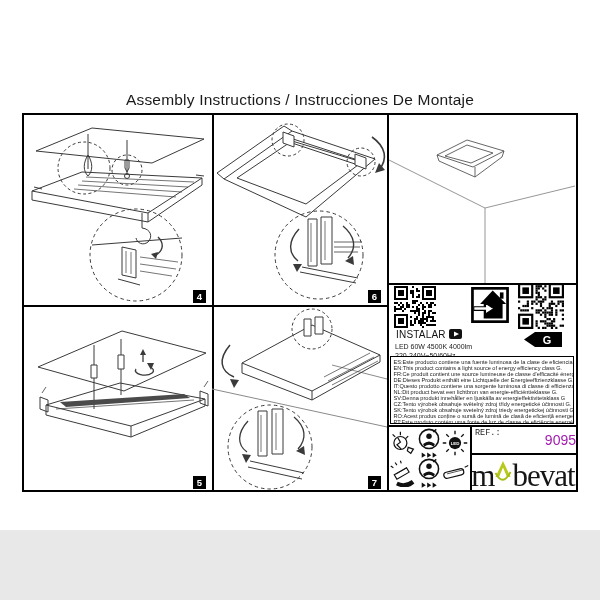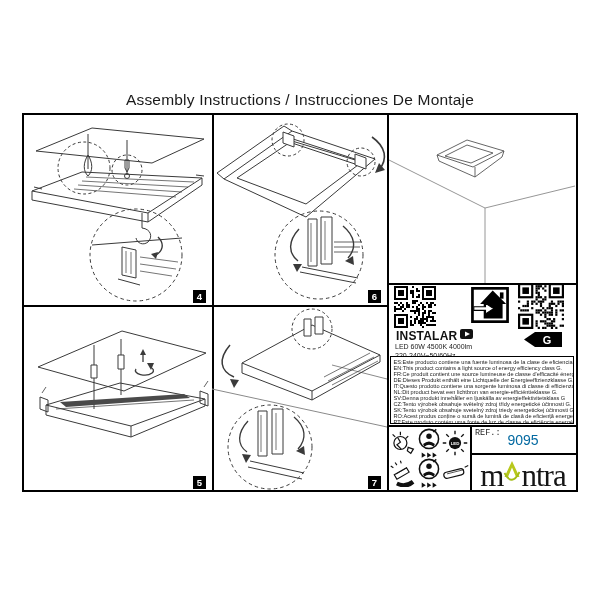--- a/index.html
+++ b/index.html
@@ -1,34 +1,34 @@
 <!DOCTYPE html>
 <html><head>
 <meta charset="utf-8">
 <style>
   * { margin:0; padding:0; box-sizing:border-box; }
   html,body { background:#e8e8e8; }
-  .page { position:relative; width:600px; height:600px; background:#ffffff;
+  .page { position:relative; width:600px; height:530px; background:#ffffff;
           font-family:"Liberation Sans", sans-serif; color:#111; overflow:hidden; margin:0 auto; }
   .title { position:absolute; top:91px; left:0; width:100%; text-align:center;
            font-size:15.5px; letter-spacing:.2px; color:#1a1a1a; }
   .grid { position:absolute; left:22px; top:113px; width:556px; height:379px; border:2px solid #000; }
   .vline { position:absolute; width:2px; background:#000; }
   .hline { position:absolute; height:2px; background:#000; }
   .cell { position:absolute; }
   .badge { position:absolute; width:13px; height:13px; background:#000; color:#fff;
            font-size:9.5px; font-weight:bold; display:flex; align-items:center; justify-content:center; }
   .abs { position:absolute; }
-  .instalar { position:absolute; font-size:12px; font-weight:bold; letter-spacing:.2px;
+  .instalar { position:absolute; font-size:10px; font-weight:normal; letter-spacing:.2px;
               display:flex; align-items:flex-start; gap:3px; }
   .specs { position:absolute; font-size:7px; line-height:9px; color:#222; }
   .langbox { position:absolute; border:1px solid #000; padding:1.5px 2.5px; overflow:hidden; background:#fff; }
   .langline { font-size:5.6px; line-height:6px; white-space:nowrap; color:#222; }
   .ref-label { position:absolute; font-size:8.5px; color:#222;font-family:Liberation Mono, monospace; }
-  .ref-value { position:absolute; font-size:14px; color:#0369a1; text-align:center; }
+  .ref-value { position:absolute; font-size:14px; color:#a21caf; text-align:right; }
   .brand { position:absolute; font-family:"Liberation Serif", serif; font-size:31px; color:#151515;
            display:flex; align-items:baseline; justify-content:center; letter-spacing:-1px; }
   .brand svg { margin:0 -1px; }
   .icons-grid { position:absolute; display:grid; grid-template-columns:repeat(3,26px);
                 grid-template-rows:repeat(2,30px); align-items:center; justify-items:center; }
   svg.draw { display:block; }
 </style>
 </head>
 <body>
 
@@ -488,17 +488,17 @@
 
     <div class="ref-label" style="left:451px;top:313px">REF.:</div>
     <div class="ref-value" style="left:446px;top:317px;width:106px">9095</div>
 
     <div class="brand" style="left:446px;top:341px;width:106px;height:34px">
       <span>m</span>
       <svg width="20" height="30" viewBox="0 0 20 30">
         <path d="M2.5 21 L10 5 L17.5 21 L14 21 L10 11.5 L6 21 Z" fill="#b8c81c"></path>
         <path d="M2.5 17 Q10 31 17.5 16" fill="none" stroke="#a5bd16" stroke-width="1.8"></path>
       </svg>
-      <span>ntra</span>
+      <span>bevat</span>
     </div>
 
   </div>
 </div>
 
 </body></html>

